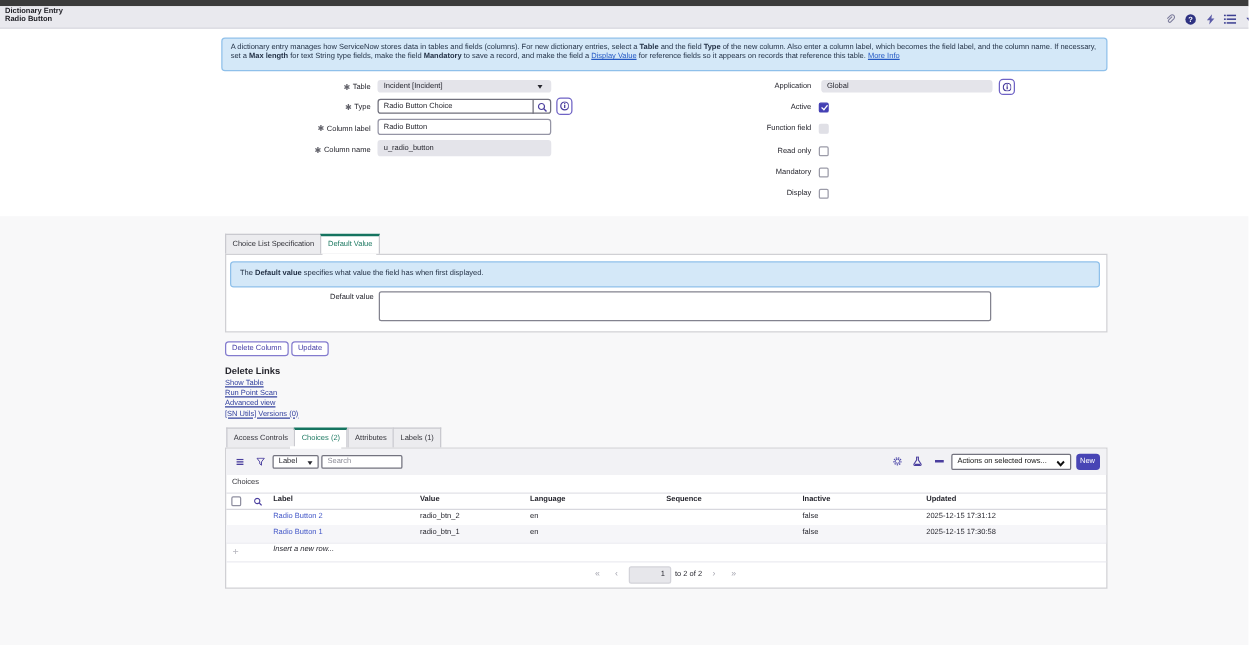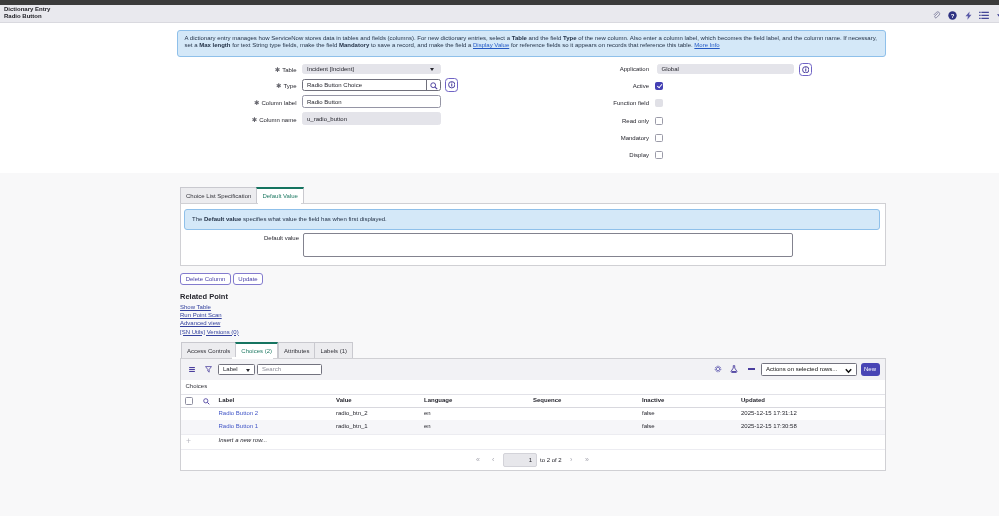--- a/index.html
+++ b/index.html
@@ -110,21 +110,21 @@
 <div class="abs" style="left:180px;top:203px;width:706px;height:63px;background:#fff;border:1px solid #d0d0d4;"></div>
 <div class="abs" style="left:257.5px;top:202.5px;width:43px;height:2.2px;background:#fff;"></div>
 <div class="abs" style="left:184px;top:208.5px;width:696px;height:21.5px;background:#d4e8f8;border:1px solid #8fc0ea;border-radius:3px;"></div>
 <div class="abs" style="left:192px;top:216px;font-size:6px;color:#1f2d42;">The <b>Default value</b> specifies what value the field has when first displayed.</div>
 <div class="lbl" style="left:180px;top:235px;width:119px;">Default value</div>
 <div class="abs" style="left:302.5px;top:232.5px;width:490px;height:24.5px;background:#fff;border:1px solid #83838f;border-radius:2px;"></div>
 
 <div class="btn abs" style="left:180px;top:273px;width:51px;">Delete Column</div>
 <div class="btn abs" style="left:233px;top:273px;width:30px;">Update</div>
 
-<div class="abs" style="left:180px;top:292px;font-size:7.5px;font-weight:bold;color:#26262e;">Related Point</div>
+<div class="abs" style="left:180px;top:292px;font-size:7.5px;font-weight:bold;color:#26262e;">Delete Links</div>
 <div class="abs" style="left:180px;top:302.5px;font-size:6px;line-height:8.4px;"><span class="navlink">Show Table</span><br><span class="navlink">Run Point Scan</span><br><span class="navlink">Advanced view</span><br><span class="navlink">[SN Utils] Versions (0)</span></div>
 
 <div class="abs" style="left:181px;top:340.5px;height:17px;">
  <span class="tab">Access Controls</span><span class="tab active" style="border-right:1px solid #c9c9cf;">Choices (2)</span><span class="tab">Attributes</span><span class="tab" style="border-right:1px solid #c9c9cf;">Labels (1)</span>
 </div>
 
 <div class="abs" style="left:180px;top:357.5px;width:706px;height:113.5px;background:#fff;border:1px solid #d0d0d4;"></div>
 <div class="abs" style="left:231.5px;top:357px;width:41px;height:3px;background:#fff;"></div>
 
 <div class="abs" style="left:181px;top:358.5px;width:704px;height:21.5px;background:#f2f2f5;"></div>

